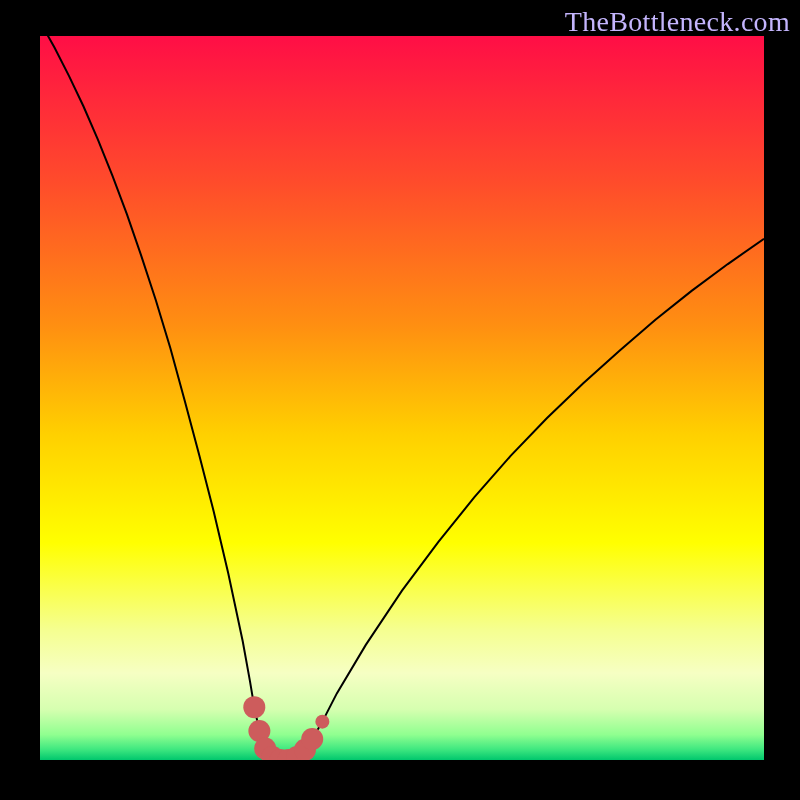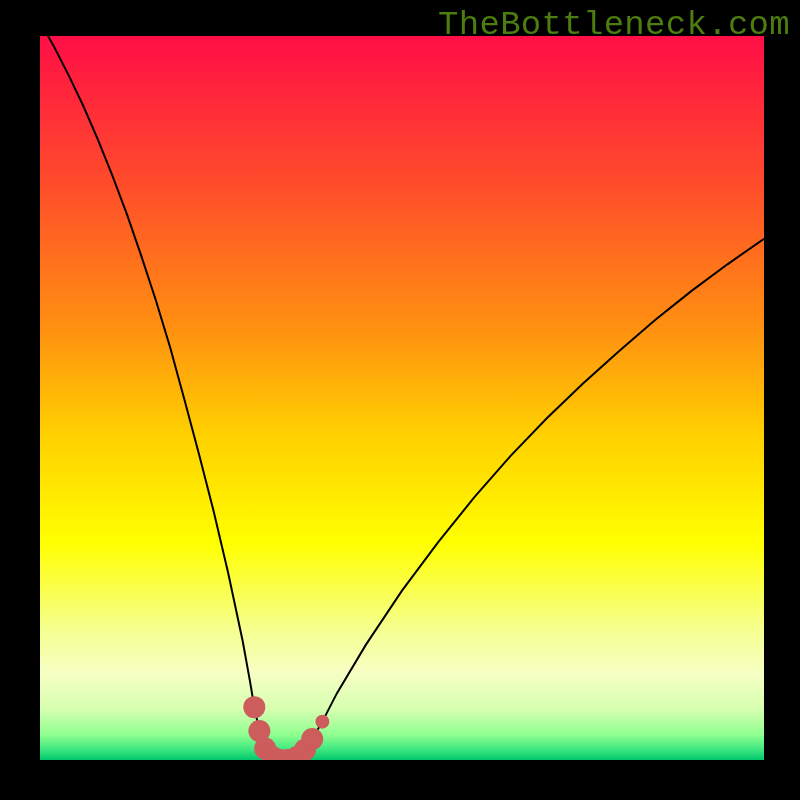--- a/index.html
+++ b/index.html
@@ -8,23 +8,23 @@
     width: 800px;
     height: 800px;
     background: #000000;
     overflow: hidden;
     position: relative;
   }
   .watermark {
     position: absolute;
     top: 6px;
     right: 10px;
-    color: #4d7c0f;
-    font-family: Liberation Mono, monospace;
-    font-size: 34px;
+    color: #c4b5fd;
+    font-family: Liberation Serif, serif;
+    font-size: 28px;
     font-weight: 500;
     letter-spacing: 0.3px;
     z-index: 20;
   }
   .plot-wrap {
     position: absolute;
     left: 40px;
     top: 36px;
     width: 724px;
     height: 724px;

